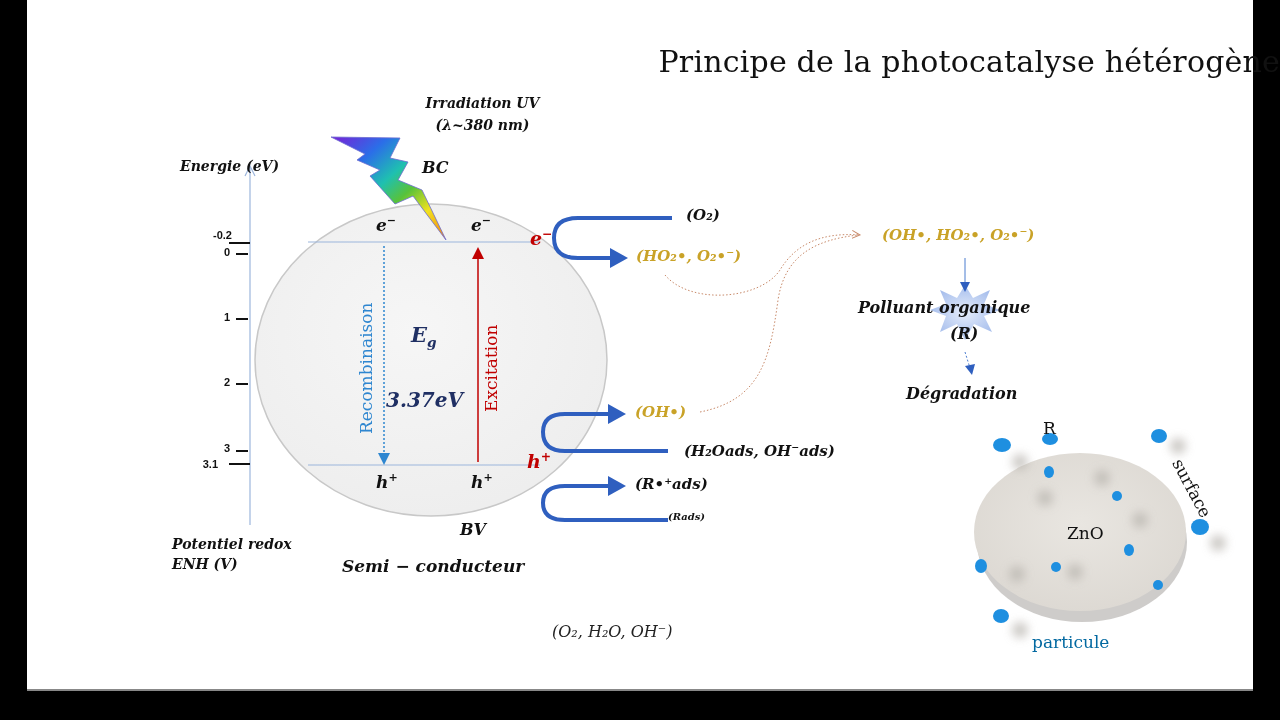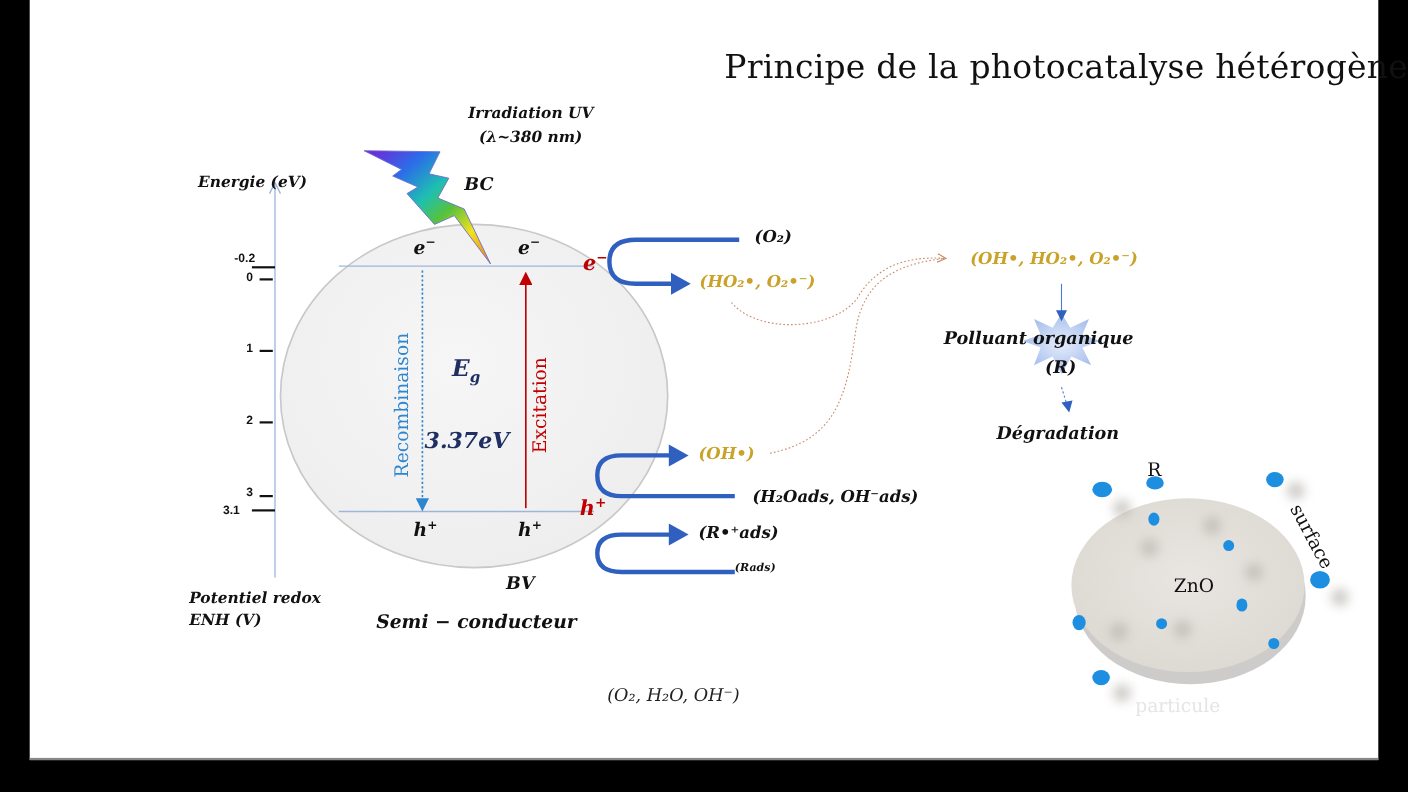--- a/index.html
+++ b/index.html
@@ -189,13 +189,13 @@
 <div class="abs it gold" style="left:882px; top:226px; font-size:15px;">(OH•, HO₂•, O₂•⁻)</div>
 <div class="abs it" style="left:858px; top:298px; font-size:16px;">Polluant organique</div>
 <div class="abs it" style="left:950px; top:324px; font-size:16px;">(R)</div>
 <div class="abs it" style="left:906px; top:384px; font-size:16px;text-align:right;">Dégradation</div>
 
 <div class="abs" style="left:552px; top:622px; font-family:'DejaVu Serif', serif; font-style:italic; font-size:16px; color:#222;">(O₂, H₂O, OH⁻)</div>
 
 <div class="abs" style="left:1043px; top:418px; font-family:'DejaVu Serif', serif; font-size:17px; color:#111;">R</div>
 <div class="abs" style="left:1067px; top:523px; font-family:'DejaVu Serif', serif; font-size:17px; color:#111;">ZnO</div>
 <div class="abs" style="left:1160px; top:478px; font-family:'DejaVu Serif', serif; font-size:17px; color:#111; transform:rotate(62deg); transform-origin:center;">surface</div>
-<div class="abs" style="left:1032px; top:632px; font-family:'DejaVu Serif', serif; font-size:17px; color:#e5e5e5;">particule</div>
+<div class="abs" style="left:1032px; top:632px; font-family:'DejaVu Serif', serif; font-size:17px; color:#0369a1;">particule</div>
 
 </body></html>

